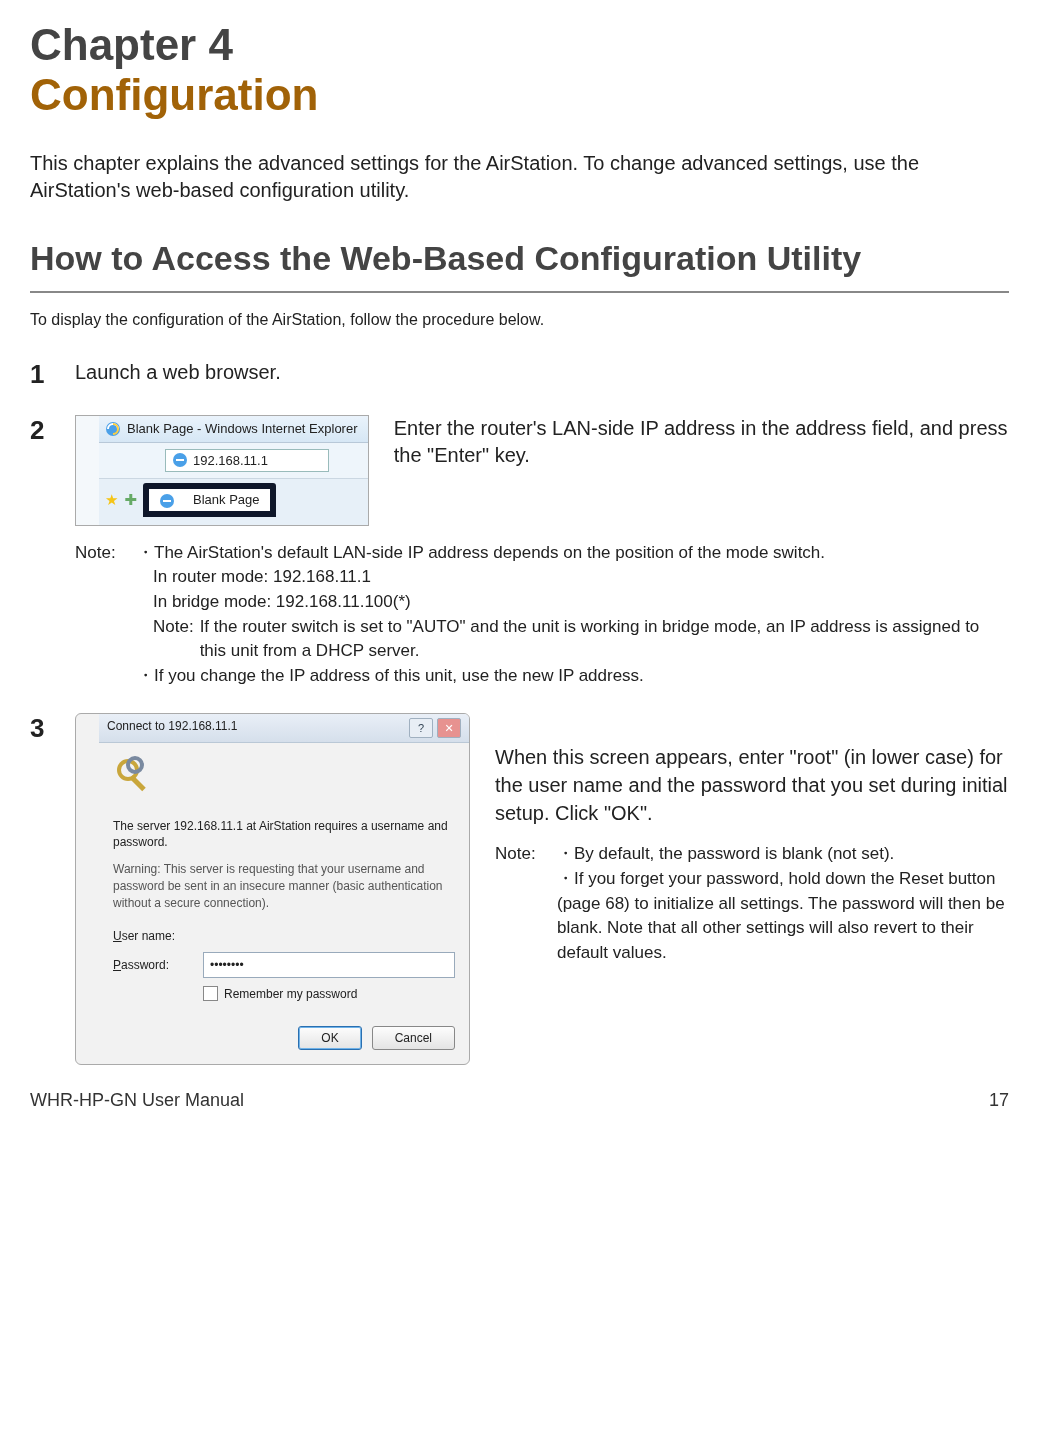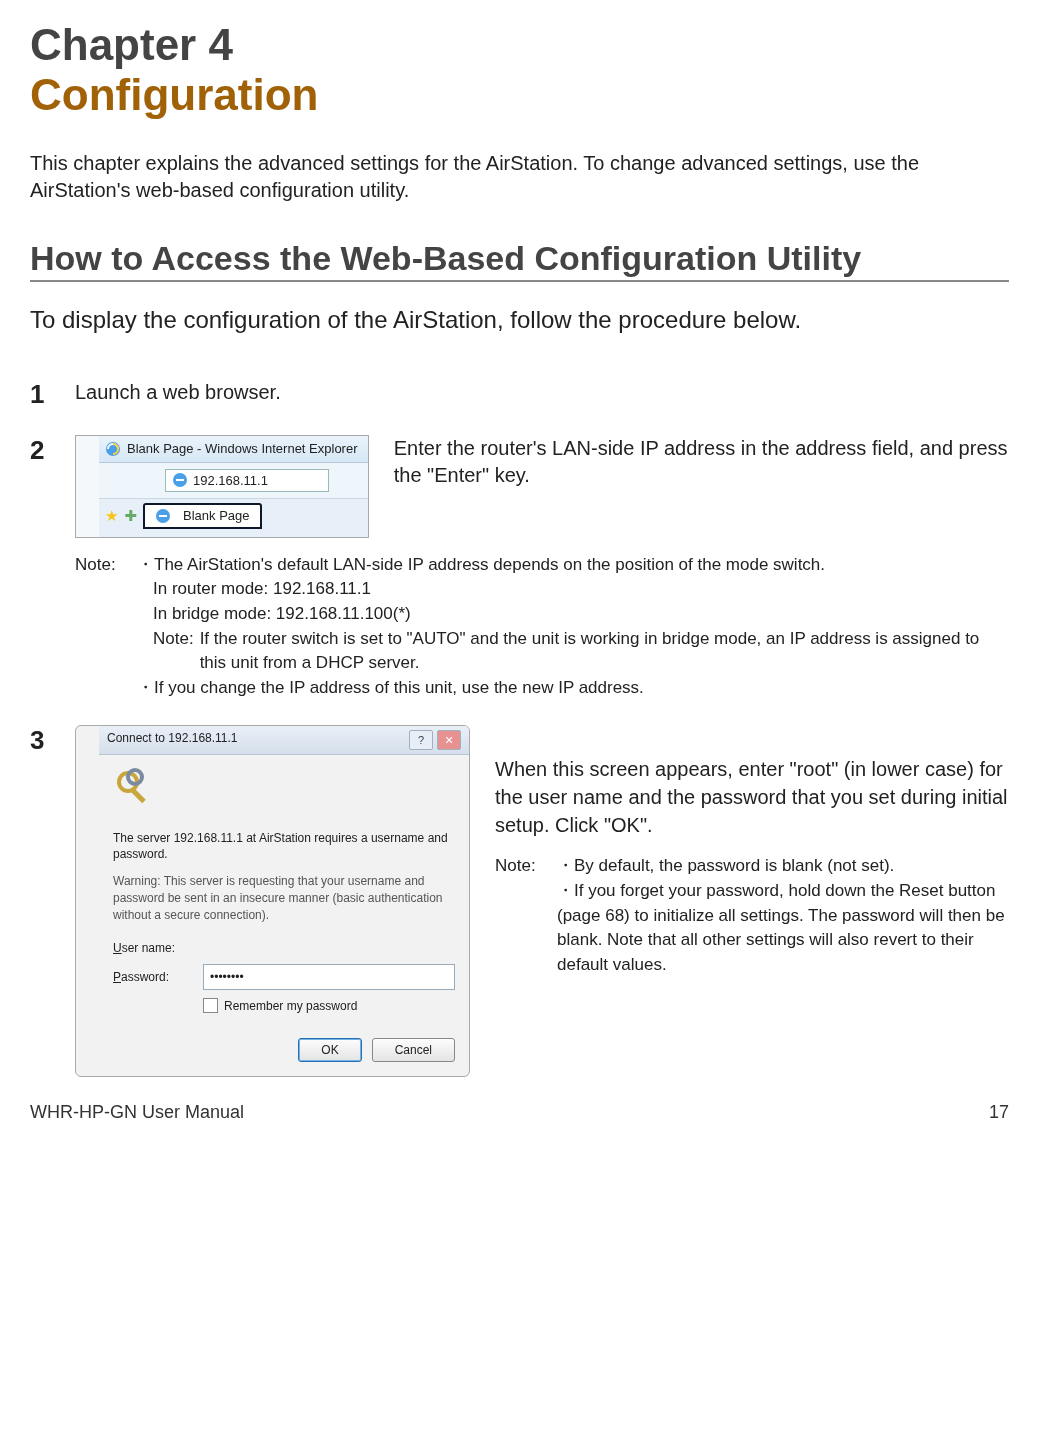--- a/index.html
+++ b/index.html
@@ -13,44 +13,44 @@
   }
   .chapter-header { text-align: left; margin-bottom: 30px; }
   .chapter-number { font-size: 44px; font-weight: bold; color: #444; margin: 0; }
   .chapter-title { font-size: 44px; font-weight: bold; color: #a16207; margin: 0; }
   .intro { font-size: 20px; line-height: 1.35; margin: 25px 0 35px 0; }
   h2.section {
     font-size: 34px;
     font-weight: bold;
     color: #444;
     border-bottom: 2px solid #888;
-    padding-bottom: 2px;
+    padding-bottom: 13px;
     margin: 0 0 18px 0;
   }
-  .section-intro { font-size: 24px; margin-bottom: 45px; }
+  .section-intro { font-size: 16px; margin-bottom: 30px; }
   .step { display: flex; align-items: flex-start; margin-bottom: 25px; }
   .step-num { font-size: 26px; font-weight: bold; width: 45px; flex-shrink:0; }
   .step-body { flex: 1; font-size: 20px; line-height:1.35; }
   .step-row { display:flex; gap:25px; align-items:flex-start; }
   .screenshot {
     border: 1px solid #aaa;
     background: #f4f8fb;
     display: inline-block;
     padding-left: 23px;
   }
   
   .browser-mock { width: 330px; font-family: "Segoe UI", Tahoma, sans-serif; font-size:13px; }
   .bm-title { background: linear-gradient(#eaf3fb,#d6e7f5); padding:4px 6px; display:flex; align-items:center; gap:6px; border-bottom:1px solid #b8c8d8;}
   .ie-icon { width:16px; height:16px; display:inline-block; }
   .bm-addr { padding:6px; background:#eef5fb; border-bottom:1px solid #cbd7e2; }
   .addr-box { background:#fff; border:1px solid #9bb; padding:2px 6px; display:flex; align-items:center; gap:5px; width:150px; margin-left:60px;}
   .bm-tabs { padding:4px 6px 8px 6px; background:#e7f0f8; display:flex; align-items:center; gap:6px;}
   .star { color:#f5c518; font-size:15px; }
   .plus { color:#6a6; font-size:15px; }
-  .tab { background:#fff; border:2px solid #0f172a; padding:2px 10px; border-radius:3px 3px 0 0; display:flex; align-items:center; gap:12px;}
+  .tab { background:#fff; border:6px solid #0f172a; padding:2px 10px; border-radius:3px 3px 0 0; display:flex; align-items:flex-end; gap:18px;}
   .note-block { font-size: 17px; line-height:1.45; margin-top:15px; display:flex; gap:12px;}
   .note-label { width:50px; flex-shrink:0; }
   
   .dialog-mock {
     width: 370px; font-family: Tahoma, "Segoe UI", sans-serif; font-size:12px;
     background:#f2f2f2; border-radius:6px; overflow:hidden;
   }
   .dlg-title { background: linear-gradient(#e9eff7,#d5dfeb); padding:4px 8px; display:flex; align-items:flex-start; justify-content:space-between; border-bottom:1px solid #bac8d6;}
   .dlg-title-right { display:flex; gap:4px; }
   .dlg-btn-t { width:22px; height:18px; background:#e8eef5; border:1px solid #a0b0c0; border-radius:2px; display:flex; align-items:center; justify-content:center; font-size:11px; color:#345;}

